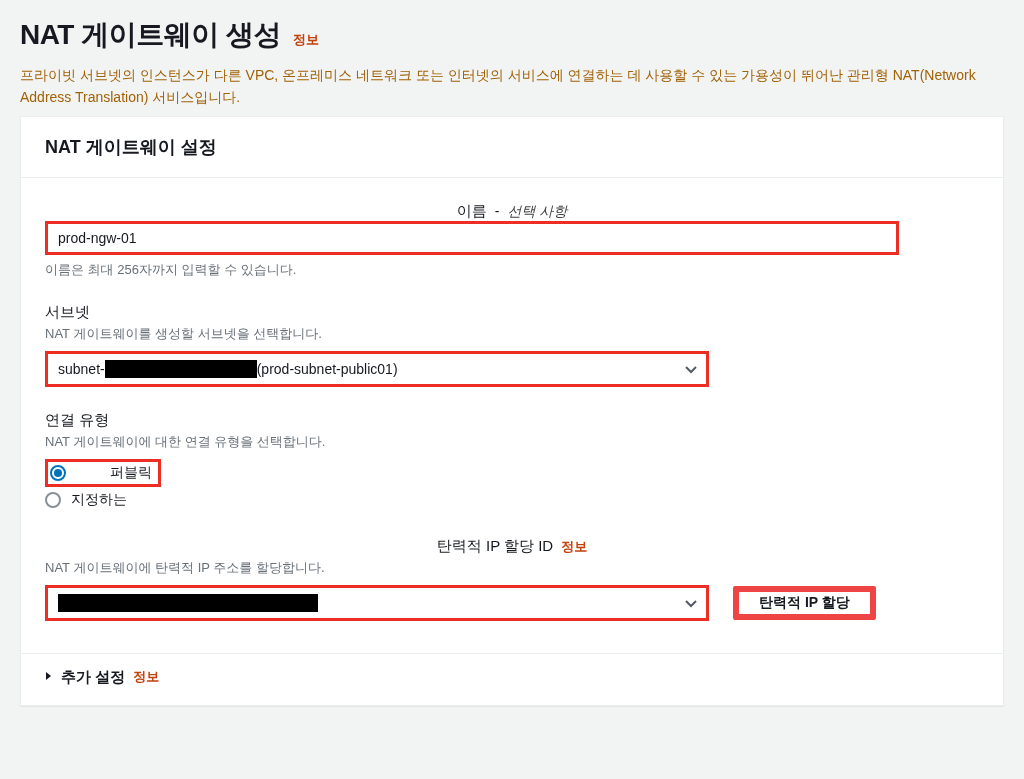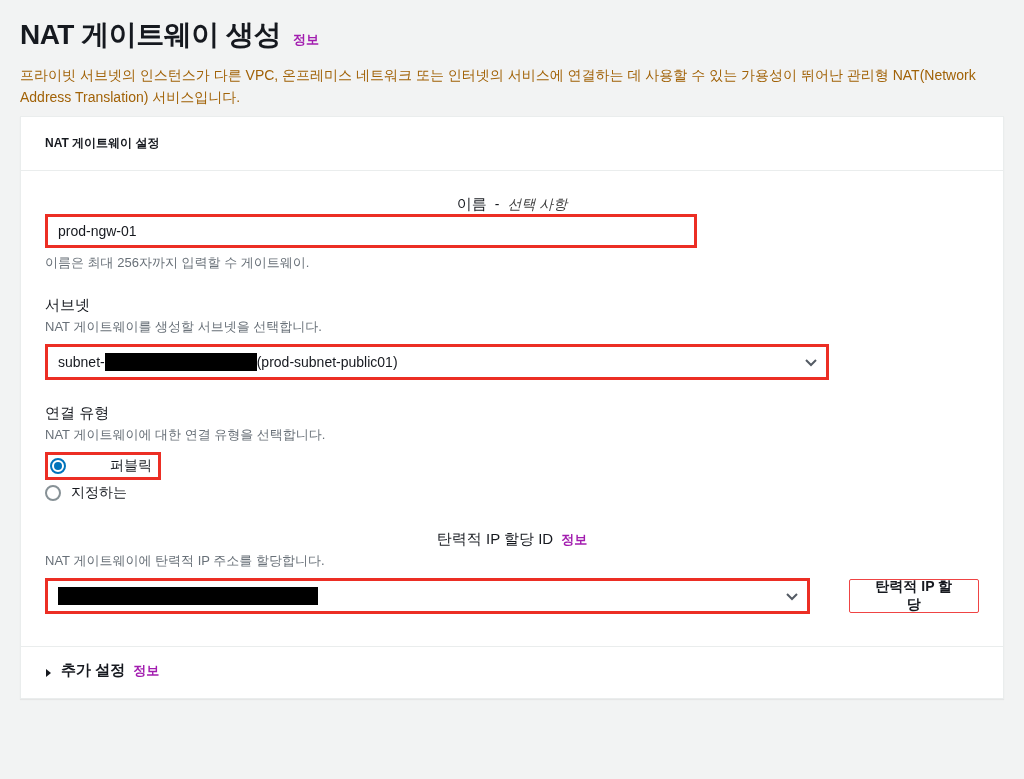--- a/index.html
+++ b/index.html
@@ -23,42 +23,42 @@
       display: flex;
       align-items: baseline;
       gap: 12px;
     }
     .page-title {
       font-size: 28px;
       font-weight: 700;
       letter-spacing: -0.5px;
     }
     .info-link {
-      color: #a21caf;
+      color: #c2410c;
       font-size: 13px;
       font-weight: 700;
       cursor: pointer;
     }
     .page-desc {
       margin-top: 10px;
       color: #a16207;
       font-size: 14px;
       line-height: 1.6;
     }
     .panel {
       background: #ffffff;
       border: 1px solid #eaeded;
       box-shadow: 0 1px 1px rgba(0,0,0,0.05);
     }
     .panel-header {
       padding: 18px 24px;
       border-bottom: 1px solid #eaeded;
     }
     .panel-title {
-      font-size: 12px;
+      font-size: 18px;
       font-weight: 700;
     }
     .panel-body {
       padding: 24px 24px 8px 24px;
     }
     .field {
       margin-bottom: 24px;
     }
     .field-label-row {
       display: flex;
@@ -80,33 +80,33 @@
       font-size: 13px;
       margin-top: 3px;
       margin-bottom: 8px;
     }
     .field-help {
       color: #687078;
       font-size: 13px;
       margin-top: 6px;
     }
     .text-input {
-      width: 652px;
+      width: 854px;
       max-width: 100%;
       height: 34px;
       padding: 5px 10px;
       font-size: 14px;
       border: 3px solid #ec2e24;
       outline: none;
       color: #16191f;
       background: #fff;
     }
     .select-wrap {
       position: relative;
-      width: 784px;
+      width: 664px;
       max-width: 100%;
     }
     .select-box {
       width: 100%;
       height: 36px;
       padding: 5px 30px 5px 10px;
       font-size: 14px;
       border: 3px solid #ec2e24;
       background: #fff;
       display: flex;
@@ -165,47 +165,46 @@
       background: #0073bb;
     }
     .row-inline {
       display: flex;
       align-items: center;
       gap: 24px;
     }
     .btn {
       height: 34px;
       padding: 0 20px;
-      border: 1px solid #ef4444;
+      border: 6px solid #ef4444;
       background: #fff;
       color: #16191f;
       font-size: 14px;
       font-weight: 700;
       border-radius: 2px;
       cursor: pointer;
       display: inline-flex;
       align-items: center;
-      margin-left: 15px;
     }
     .redacted {
       background: #000;
       display: inline-block;
       height: 18px;
       vertical-align: middle;
     }
     .redacted-sub {
       width: 152px;
     }
     .redacted-eip {
       width: 260px;
     }
     .expand-row {
       padding: 14px 24px 18px 24px;
       display: flex;
-      align-items: flex-end;
+      align-items: center;
       gap: 8px;
       border-top: 1px solid #eaeded;
     }
     .expand-caret {
       color: #16191f;
       font-size: 11px;
     }
     .expand-label {
       font-size: 15px;
       font-weight: 700;
@@ -229,21 +228,21 @@
     </div>
     <div class="panel-body">
 
       <div class="field">
         <div class="field-label-row">
           <span class="field-label">이름</span>
           <span> - </span>
           <span class="field-optional">선택 사항</span>
         </div>
         <input class="text-input" type="text" value="prod-ngw-01" style="">
-        <div class="field-help">이름은 최대 256자까지 입력할 수 게이트웨이.</div>
+        <div class="field-help">이름은 최대 256자까지 입력할 수 있습니다.</div>
       </div>
 
       <div class="field">
         <div class="field-label">서브넷</div>
         <div class="field-desc">NAT 게이트웨이를 생성할 서브넷을 선택합니다.</div>
         <div class="select-wrap">
           <div class="select-box">
             <span class="select-text">
               <span>subnet-</span>
               <span class="redacted redacted-sub"></span>

